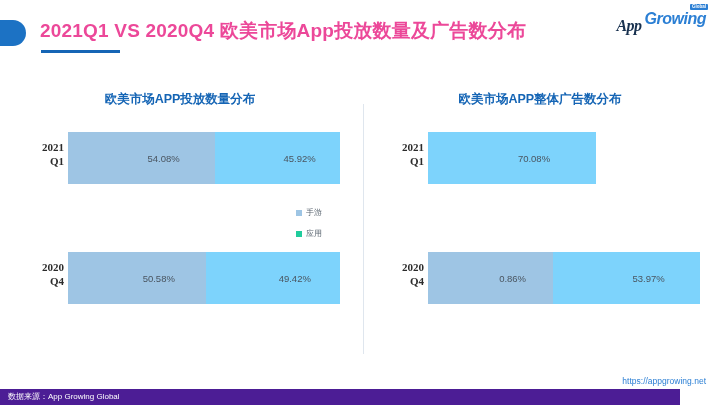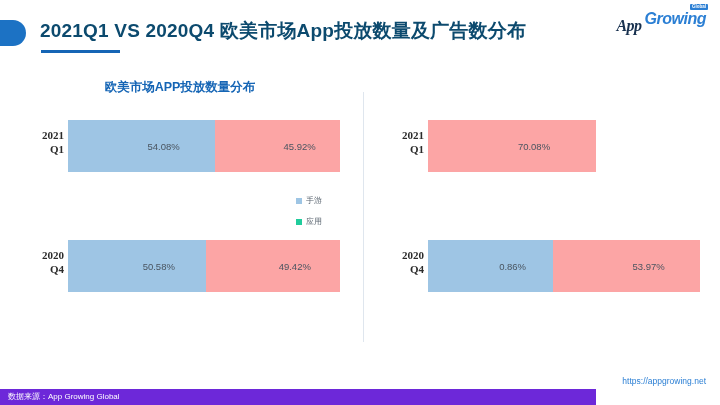--- a/index.html
+++ b/index.html
@@ -26,21 +26,21 @@
     left: -18px; top: 20px;
     width: 44px; height: 26px;
     background: #1c72c4;
     border-radius: 13px;
   }
   .page-title {
     position: absolute;
     left: 40px; top: 18px;
     font-size: 19px;
     font-weight: bold;
-    color: #0c4a6e;
+    color: #ec4899;
     letter-spacing: 0.2px;
     white-space: nowrap;
   }
   .title-underline {
     position: absolute;
     left: 41px; top: 50px;
     width: 79px; height: 3px;
     background: #1565b5;
   }
   .brand-logo {
@@ -78,21 +78,21 @@
     background: #2b7fd4;
     padding: 0px 2px;
     border-radius: 1px;
     letter-spacing: 0;
     line-height: 6px;
   }
 
   
   .charts {
     position: absolute;
-    left: 0; top: 64px;
+    left: 0; top: 76px;
     width: 720px; height: 285px;
   }
   .divider {
     position: absolute;
     left: 363px; top: 28px;
     width: 1px; height: 250px;
     background: #dfe6ee;
   }
   .panel {
     position: absolute;
@@ -144,21 +144,21 @@
     height: 100%;
     display: flex;
     align-items: center;
     justify-content: center;
     font-size: 9.5px;
     color: #4a5560;
     box-sizing: border-box;
     padding-left: 44px;
   }
   .seg.blue  { background: #9ec5e4; }
-  .seg.green { background: #fca5a5; }
+  .seg.green { background: #7dd3fc; }
 
   
   .legend {
     position: absolute;
     top: 122px;
     width: 56px;
     font-size: 8px;
     color: #5a6570;
     line-height: 13px;
   }
@@ -180,22 +180,22 @@
   
   .site-url {
     position: absolute;
     right: 14px; bottom: 19px;
     font-size: 8.5px;
     color: #2b7fd4;
   }
   .footer-bar {
     position: absolute;
     left: 0; bottom: 0;
-    width: 596px; height: 16px;
-    background: #6d28d9;
+    width: 680px; height: 16px;
+    background: #4c1d95;
   }
   .footer-source {
     position: absolute;
     left: 8px; top: 0;
     height: 16px;
     line-height: 16px;
     font-size: 8px;
     color: #ffffff;
   }
 </style>
@@ -250,20 +250,21 @@
         <span>手游</span>
       </div>
       <div class="legend-row">
         <span class="swatch green"></span>
         <span>应用</span>
       </div>
     </div>
   </div>
 
   <div class="panel right">
+    <div class="panel-title">欧美市场APP整体广告数分布</div>
 
     <div class="row r1">
       <div class="row-label">
         <div>2021</div>
         <div>Q1</div>
       </div>
       <div class="bar-track">
         <div class="seg green" style="width:61.76%">70.08%</div>
       </div>
     </div>

